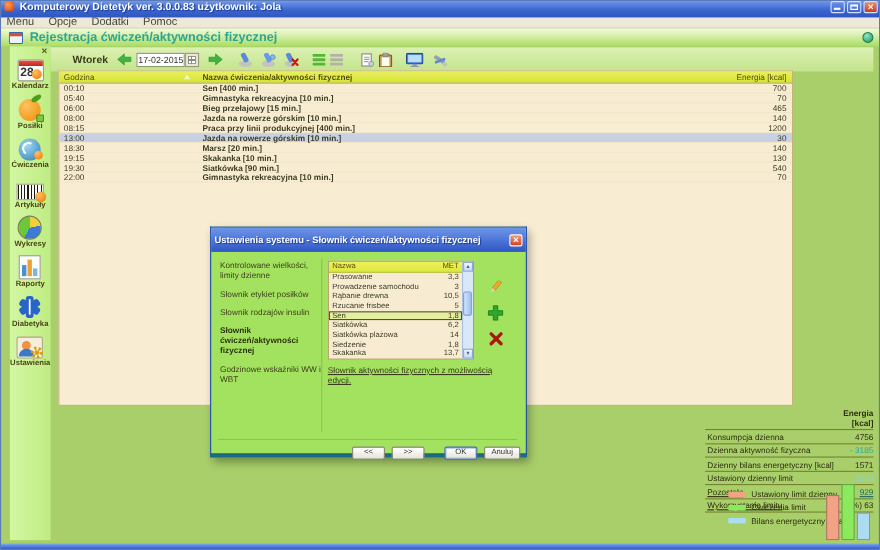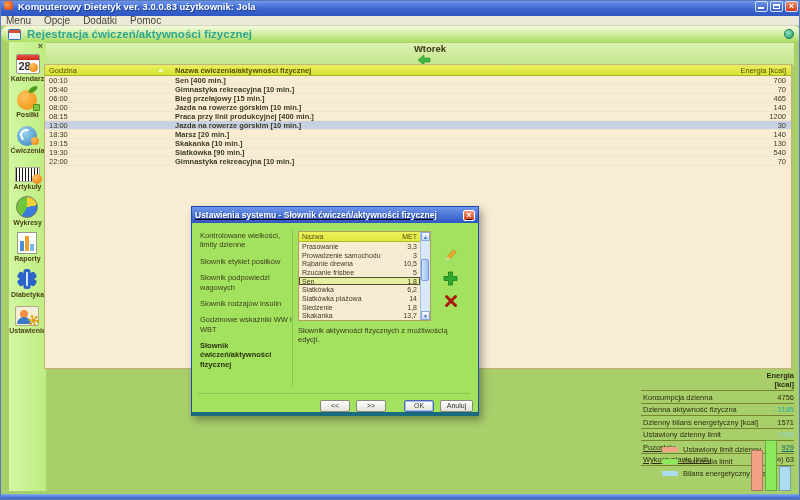--- a/index.html
+++ b/index.html
@@ -14,21 +14,21 @@
 .tb-btn{width:13px;height:11px;border:1px solid #cfe0ff;border-radius:2px;background:linear-gradient(#6a90e8,#3a62cc);position:relative;}
 .tb-btn.close{background:linear-gradient(#f09068,#d03818);color:#fff;font-size:9px;line-height:9px;text-align:center;font-weight:bold;}
 .g-min{position:absolute;left:2px;bottom:2px;width:6px;height:2px;background:#fff;}
 .g-max{position:absolute;left:2px;top:2px;width:7px;height:5px;border:1px solid #fff;border-top:2px solid #fff;}
 
 
 .menubar{position:absolute;left:0;top:15px;width:800px;height:10px;background:#ece9d8;border-bottom:1px solid #d6d2bc;display:flex;align-items:center;gap:13px;padding-left:5px;z-index:3;}
 .menu-item{font-size:10px;color:#46463a;}
 
 
-.headerbar{position:absolute;left:0;top:25px;width:800px;height:16px;background:linear-gradient(180deg,#f3fbdc,#d3eda8 45%,#abde62);display:flex;align-items:center;padding:0 7px;z-index:3;border-radius:7px;}
+.headerbar{position:absolute;left:0;top:25px;width:800px;height:16px;background:linear-gradient(180deg,#f3fbdc,#d3eda8 45%,#abde62);display:flex;align-items:center;padding:0 7px;z-index:3;}
 .hb-title{font-size:11.5px;font-weight:bold;color:#2fa68e;margin-left:6px;flex:1;}
 .globe{width:10px;height:10px;border-radius:50%;background:radial-gradient(circle at 35% 30%,#8fe6c0,#1f9668);border:1px solid #157a52;}
 
 
 .sidebar{position:absolute;left:8px;top:41px;width:37px;height:449px;background:linear-gradient(90deg,#d2f7a2,#bfec82);z-index:2;}
 .sb-close{position:absolute;top:0px;right:3px;font-size:9px;font-weight:bold;color:#55552f;line-height:9px;cursor:default;}
 .sb-items{position:absolute;top:9px;left:0;width:37px;display:flex;flex-direction:column;align-items:center;}
 .sb-item{display:flex;flex-direction:column;align-items:center;margin-bottom:5px;}
 .sb-ico{height:23px;display:flex;align-items:flex-end;justify-content:center;position:relative;}
 .sb-label{font-size:7px;font-weight:bold;color:#4a4416;margin-top:1px;}
@@ -50,32 +50,32 @@
 .ic-rep{width:20px;height:22px;background:#fdfdfb;border:1px solid #9a9a8a;position:relative;}
 .rp-b{position:absolute;bottom:2px;width:4px;}
 .rp-b1{left:2px;height:10px;background:#4a90d8;}
 .rp-b2{left:7px;height:15px;background:#f0a030;}
 .rp-b3{left:12px;height:7px;background:#78b8e8;}
 .ic-set{position:relative;width:24px;height:20px;background:#f5efda;border:1px solid #b0a888;border-radius:2px;}
 .set-head{position:absolute;left:4px;top:3px;width:8px;height:8px;border-radius:50%;background:#f09040;}
 .set-body{position:absolute;left:1px;bottom:1px;width:14px;height:7px;border-radius:7px 7px 0 0;background:#3a78c8;}
 
 
-.toolbar{position:absolute;left:45px;top:42px;width:748px;height:22px;background:linear-gradient(#dcf1b2,#c3e48c);display:flex;align-items:center;z-index:2;flex-direction:column;}
+.toolbar{position:absolute;left:45px;top:42px;width:748px;height:22px;background:linear-gradient(#dcf1b2,#c3e48c);display:flex;align-items:center;z-index:2;}
 .tl-day{font-size:9.5px;font-weight:bold;color:#3a3a16;margin-left:20px;}
 .tl-btn{display:flex;align-items:center;justify-content:center;}
 .tl-date-input{width:44px;height:13px;font-size:8px;text-align:center;border:1px solid #8a9a6a;background:#fff;color:#333;font-family:"Liberation Sans",sans-serif;}
 .tl-calbtn{width:13px;height:13px;background:#eae6d6;border:1px solid #98987e;display:flex;align-items:center;justify-content:center;}
 .cal-grid{width:7px;height:7px;background:
  repeating-linear-gradient(0deg,#8a8a7a 0 1px,transparent 1px 3px),
  repeating-linear-gradient(90deg,#8a8a7a 0 1px,#fff 1px 3px);}
 .ml8{margin-left:8px;} .ml4{margin-left:4px;} .ml6{margin-left:6px;} .ml12{margin-left:12px;} .ml16{margin-left:16px;}
 
 
-.table{position:absolute;left:43px;top:63px;width:748px;height:305px;background:#f8edd3;border:1px solid #c2b276;z-index:2;}
+.table{position:absolute;left:52px;top:63px;width:668px;height:305px;background:#f8edd3;border:1px solid #c2b276;z-index:2;}
 .thead{display:flex;height:11px;background:linear-gradient(#e8f060,#d6e432);border-bottom:1px solid #aab22a;font-size:7.5px;color:#55500a;align-items:center;}
 .c-time{width:127px;padding-left:4px;display:flex;align-items:center;}
 .c-name{flex:1;padding-left:3px;white-space:nowrap;overflow:hidden;font-weight:bold;}
 .c-energy{width:75px;text-align:right;padding-right:5px;}
 .sort-tri{width:0;height:0;border-left:3px solid transparent;border-right:3px solid transparent;border-bottom:4px solid #f6f8c4;margin-left:auto;margin-right:8px;}
 .trow{display:flex;height:9px;align-items:center;font-size:7.5px;color:#3b3b24;border-bottom:1px solid #f2e5c8;}
 .trow.selected{background:#c8d1e3;}
 
 
 .summary{position:absolute;left:640px;top:370px;width:153px;font-size:7.5px;color:#2e2e10;z-index:2;}
@@ -89,41 +89,41 @@
 .lg-row{display:flex;align-items:center;margin-bottom:3px;}
 .lg-sw{width:16px;height:5px;margin-right:5px;border-radius:1px;flex:none;}
 .minichart{position:absolute;left:750px;top:439px;width:46px;height:51px;display:flex;align-items:flex-end;gap:2px;z-index:2;}
 .bar{width:12px;border:1px solid rgba(0,0,0,.28);}
 
 
 .bottom-strip{position:absolute;left:0;top:493px;width:800px;height:7px;background:linear-gradient(#84acee,#3c69cc 60%,#2e57b8);z-index:3;}
 
 
 .dialog{position:absolute;left:190px;top:205px;width:288px;height:210px;background:#a2e25f;border:1px solid #1e4ab0;border-bottom:4px solid #1a6a80;box-shadow:3px 4px 8px rgba(0,0,0,.35);z-index:10;}
-.dtitle{height:16px;background:linear-gradient(180deg,#6e96ea,#2e56c4);display:flex;align-items:center;padding:8px 3px;text-decoration:underline;}
+.dtitle{height:22px;background:linear-gradient(180deg,#6e96ea,#2e56c4);display:flex;align-items:center;padding:8px 3px;}
 .dtitle-text{color:#fff;font-size:8.5px;font-weight:bold;flex:1;white-space:nowrap;overflow:hidden;text-shadow:1px 1px 1px #1a3a90;}
 .dclose{width:12px;height:11px;background:linear-gradient(#f29a7a,#d8401c);border:1px solid #fff;border-radius:2px;color:#fff;font-size:9px;line-height:9px;text-align:center;font-weight:bold;flex:none;}
 .dbody{position:relative;height:165px;}
 .dmenu{position:absolute;left:8px;top:8px;width:93px;font-size:7.5px;color:#3f3f1d;line-height:1.25;}
 .dmenu-item{margin-bottom:7px;}
 .dmenu-item.active{font-weight:bold;color:#2c320c;}
 .vsep{position:absolute;left:100px;top:6px;width:1px;height:158px;background:#8cc455;}
 .dlist{position:absolute;left:106px;top:8px;width:133px;height:90px;display:flex;border:1px solid #b0a060;background:#f7ecd2;}
 .dcols{flex:1;overflow:hidden;}
 .dhead{display:flex;height:10px;background:linear-gradient(#eef25e,#dce83e);border-bottom:1px solid #b0b82a;font-size:7px;color:#55500a;align-items:center;}
 .dc-name{flex:1;padding-left:3px;white-space:nowrap;overflow:hidden;}
 .dc-met{width:26px;text-align:right;padding-right:3px;flex:none;}
 .drow{display:flex;height:8.7px;align-items:center;font-size:7px;color:#3b3b24;}
 .drow.selected{background:#e4f0a0;outline:1px solid #51512e;outline-offset:-1px;}
 .dscroll{width:10px;background:#d8e8f8;border-left:1px solid #a8c0e0;display:flex;flex-direction:column;flex:none;}
 .ds-btn{height:9px;background:linear-gradient(#f6faff,#c6d8f2);border:1px solid #8aa8d8;color:#3a6ab0;font-size:5px;line-height:8px;text-align:center;}
 .ds-track{flex:1;position:relative;}
 .ds-thumb{position:absolute;left:0;top:18px;width:8px;height:22px;background:linear-gradient(90deg,#d4e4fa,#9cc0ee);border:1px solid #7a9cd8;border-radius:2px;}
 .dicons{position:absolute;left:251px;top:26px;display:flex;flex-direction:column;align-items:center;gap:4px;}
-.ddesc{position:absolute;left:106px;top:103px;width:168px;font-size:7.5px;color:#3a3a1d;line-height:1.25;}
+.ddesc{position:absolute;left:106px;top:103px;width:168px;font-size:7.5px;color:#3a3a1d;line-height:1.25;text-decoration:underline;}
 .hsep{position:absolute;left:6px;top:170px;width:272px;height:1px;background:#8cc455;}
 .dbtn{position:absolute;top:177px;height:12px;background:linear-gradient(#ffffff,#e4e4da);border:1px solid #8a8a78;border-radius:2px;font-size:7px;color:#333;text-align:center;line-height:10px;}
 .b-prev{left:128px;width:30px;}
 .b-next{left:164px;width:30px;}
 .b-ok{left:212px;width:30px;border:1px solid #4a6ab0;box-shadow:inset 0 0 0 1px #aac0e8;}
 .b-cancel{left:248px;width:33px;}
 </style>
 </head>
 <body>
 
@@ -449,24 +449,23 @@
 
   <div class="dialog">
     <div class="dtitle">
       <span class="dtitle-text">Ustawienia systemu - Słownik ćwiczeń/aktywności fizycznej</span>
       <span class="dclose">×</span>
     </div>
     <div class="dbody">
       <div class="dmenu">
         <div class="dmenu-item">Kontrolowane wielkości, limity dzienne</div>
         <div class="dmenu-item">Słownik etykiet posiłków</div>
-        <div class="dmenu-item">Słownik podpowiedzi wagowych</div>
         <div class="dmenu-item">Słownik rodzajów insulin</div>
+        <div class="dmenu-item active">Słownik ćwiczeń/aktywności fizycznej</div>
         <div class="dmenu-item">Godzinowe wskaźniki WW i WBT</div>
-        <div class="dmenu-item active">Słownik ćwiczeń/aktywności fizycznej</div>
       </div>
       <div class="vsep"></div>
 
       <div class="dlist">
         <div class="dcols">
           <div class="dhead">
             <span class="dc-name">Nazwa</span>
             <span class="dc-met">MET</span>
           </div>
           <div>

